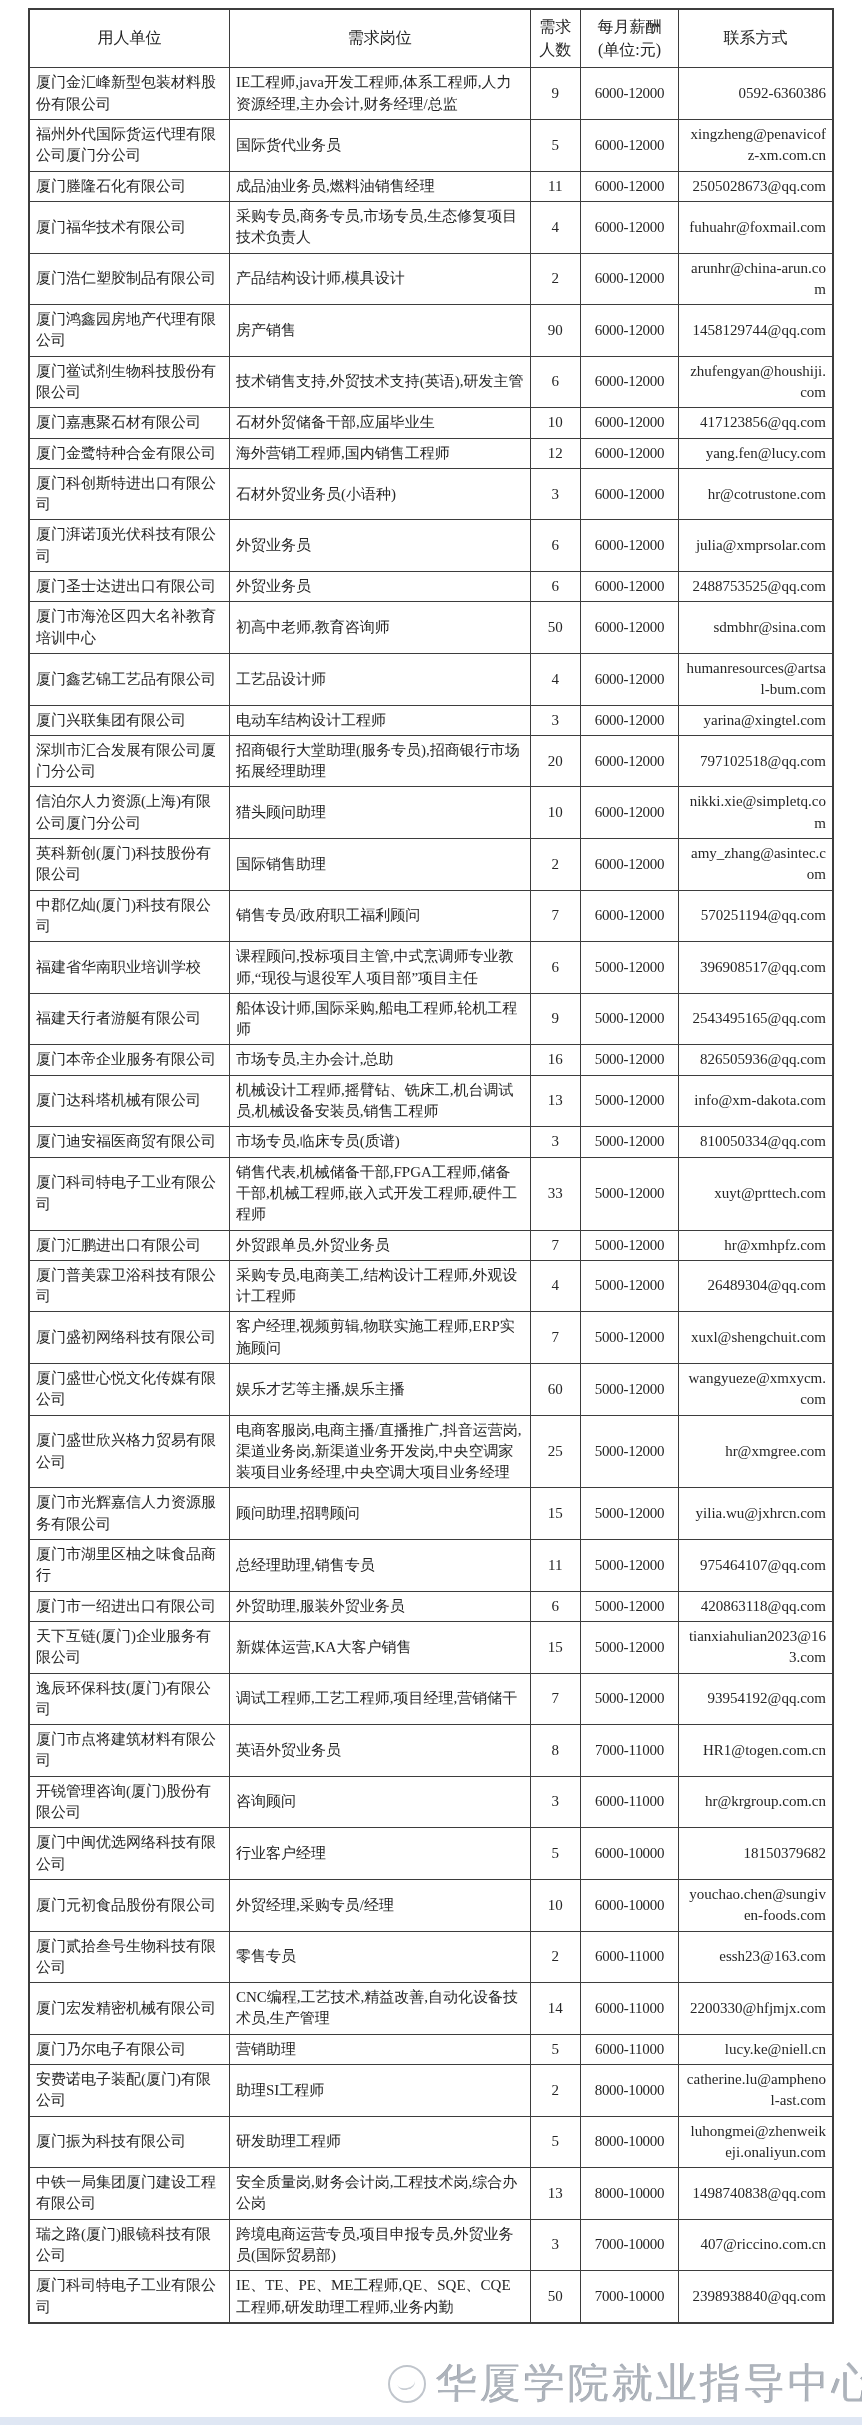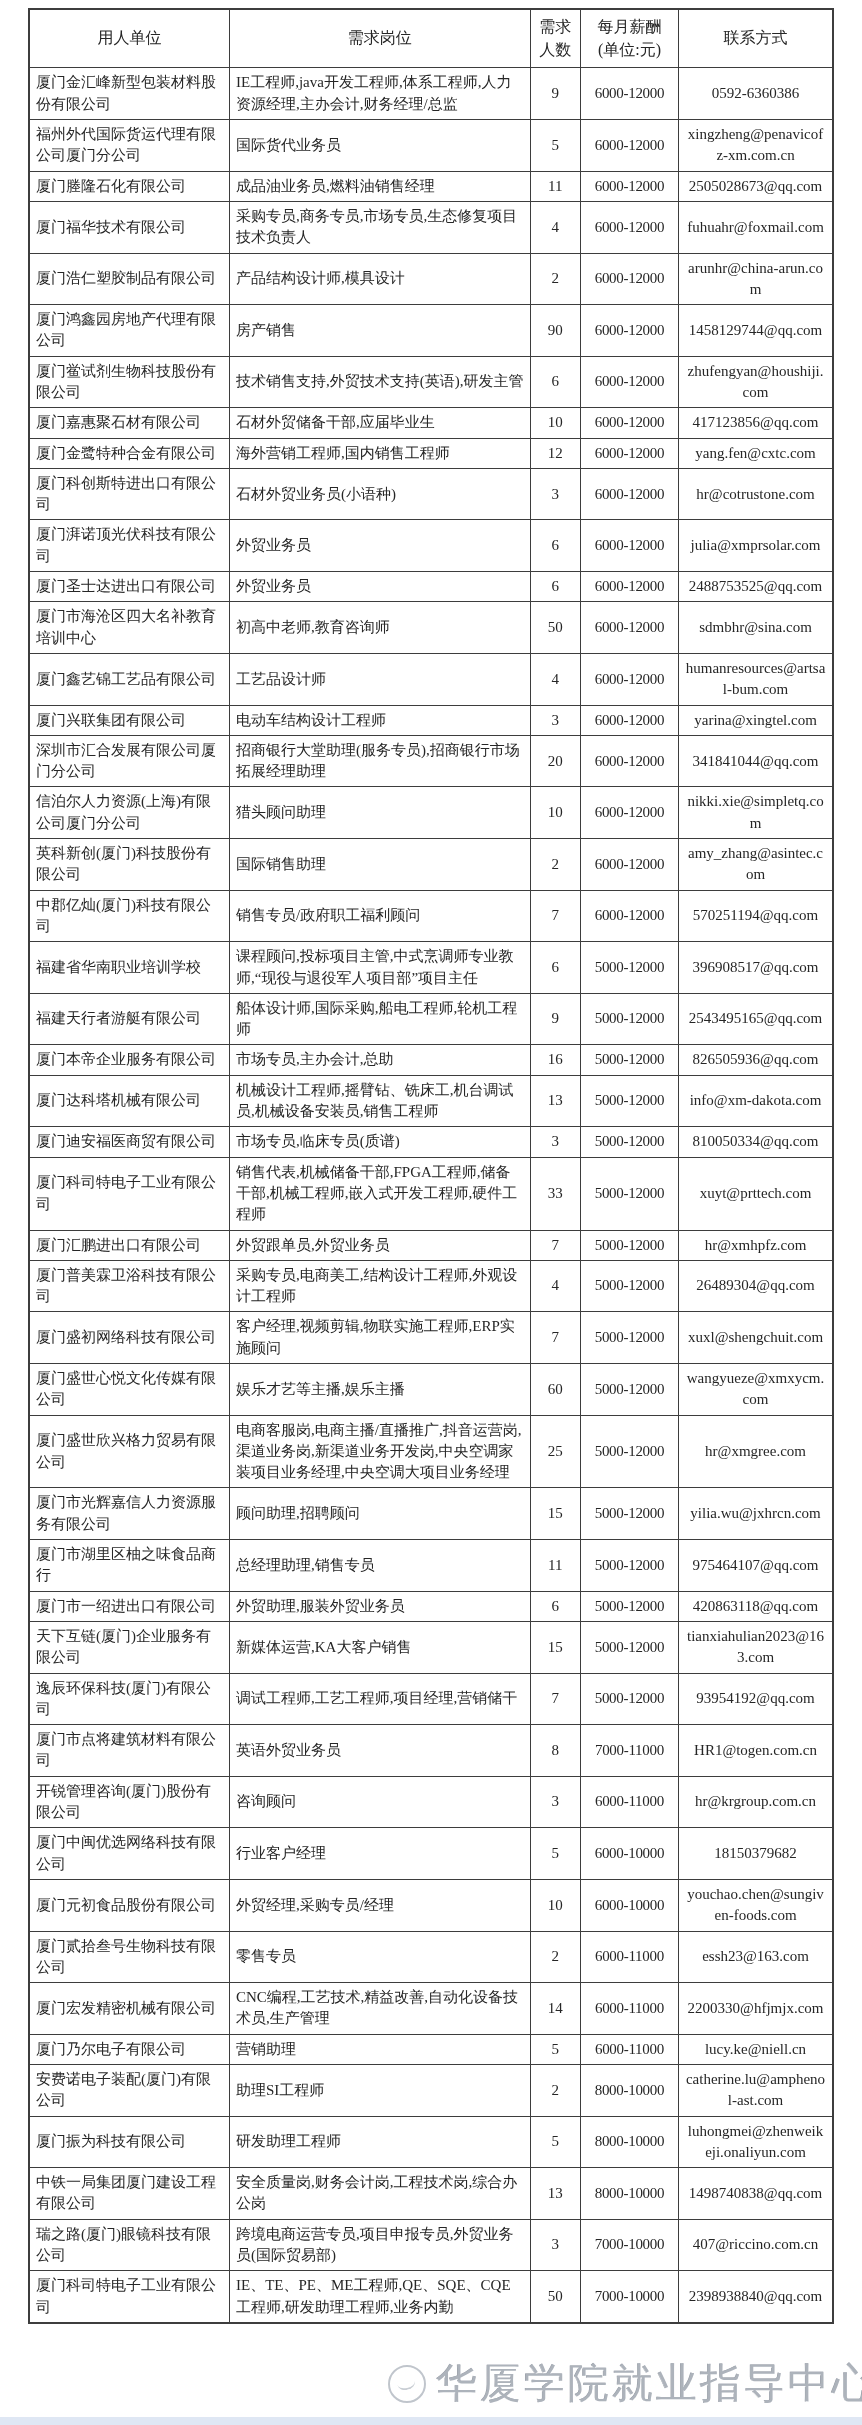--- a/index.html
+++ b/index.html
@@ -37,21 +37,21 @@
     font-weight: normal;
     font-size: 16px;
     text-align: center;
     padding: 6px 2px;
     height: 36px;
   }
   td.col-company   { text-align: left; }
   td.col-positions { text-align: left; margin-top: 29px; }
   td.col-count     { text-align: center; font-size: 14px; }
   td.col-salary    { text-align: center; font-size: 13.5px; letter-spacing: -0.3px; padding: 4px 2px; }
-  td.col-contact   { text-align: center; font-size: 13.5px; padding: 4px 4px; }
+  td.col-contact   { text-align: right; font-size: 13.5px; padding: 4px 4px; }
   tr.data-row { min-height: 30px; }
 
   .watermark {
     position: absolute;
     bottom: 14px;
     left: 388px;
     display: flex;
     align-items: center;
     gap: 10px;
     pointer-events: none;
@@ -174,21 +174,21 @@
           <td class="col-positions">石材外贸储备干部,应届毕业生</td>
           <td class="col-count">10</td>
           <td class="col-salary">6000-12000</td>
           <td class="col-contact">417123856@qq.com</td>
         </tr>
         <tr class="data-row">
           <td class="col-company">厦门金鹭特种合金有限公司</td>
           <td class="col-positions">海外营销工程师,国内销售工程师</td>
           <td class="col-count">12</td>
           <td class="col-salary">6000-12000</td>
-          <td class="col-contact">yang.fen@cxtc.com</td>
+          <td class="col-contact">yang.fen@lucy.com</td>
         </tr>
         <tr class="data-row">
           <td class="col-company">厦门科创斯特进出口有限公司</td>
           <td class="col-positions">石材外贸业务员(小语种)</td>
           <td class="col-count">3</td>
           <td class="col-salary">6000-12000</td>
           <td class="col-contact">hr@cotrustone.com</td>
         </tr>
         <tr class="data-row">
           <td class="col-company">厦门湃诺顶光伏科技有限公司</td>
@@ -223,21 +223,21 @@
           <td class="col-positions">电动车结构设计工程师</td>
           <td class="col-count">3</td>
           <td class="col-salary">6000-12000</td>
           <td class="col-contact">yarina@xingtel.com</td>
         </tr>
         <tr class="data-row">
           <td class="col-company">深圳市汇合发展有限公司厦门分公司</td>
           <td class="col-positions">招商银行大堂助理(服务专员),招商银行市场拓展经理助理</td>
           <td class="col-count">20</td>
           <td class="col-salary">6000-12000</td>
-          <td class="col-contact">341841044@qq.com</td>
+          <td class="col-contact">797102518@qq.com</td>
         </tr>
         <tr class="data-row">
           <td class="col-company">信泊尔人力资源(上海)有限公司厦门分公司</td>
           <td class="col-positions">猎头顾问助理</td>
           <td class="col-count">10</td>
           <td class="col-salary">6000-12000</td>
           <td class="col-contact">nikki.xie@simpletq.com</td>
         </tr>
         <tr class="data-row">
           <td class="col-company">英科新创(厦门)科技股份有限公司</td>

